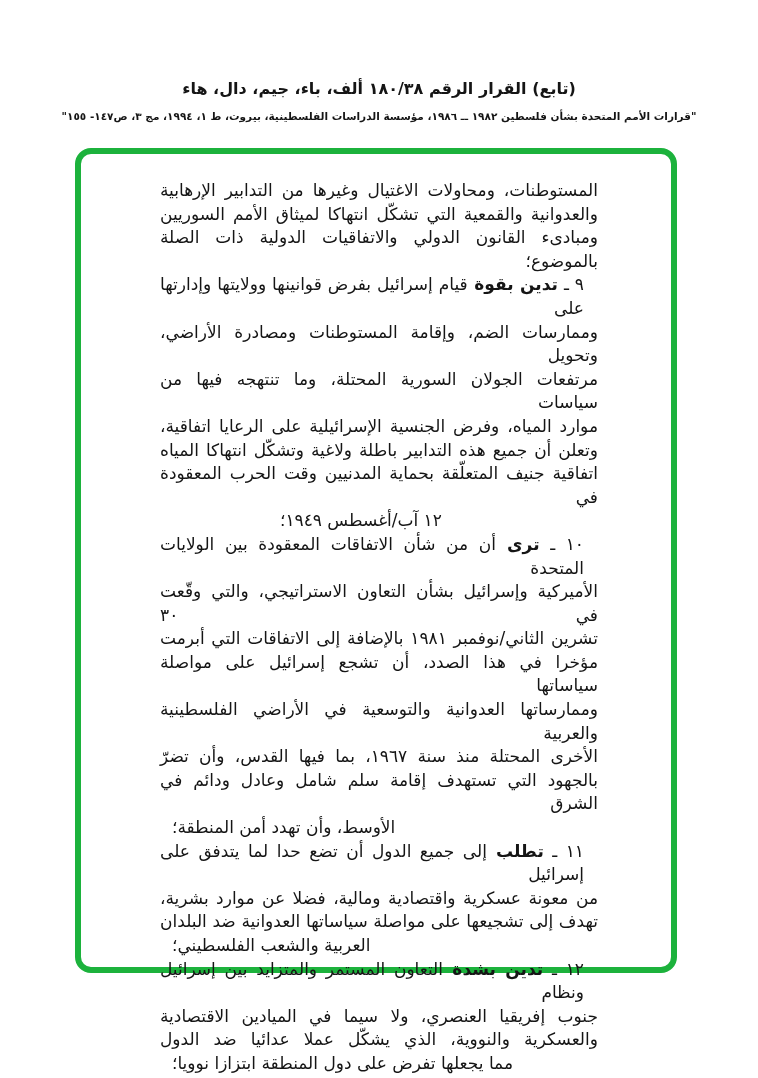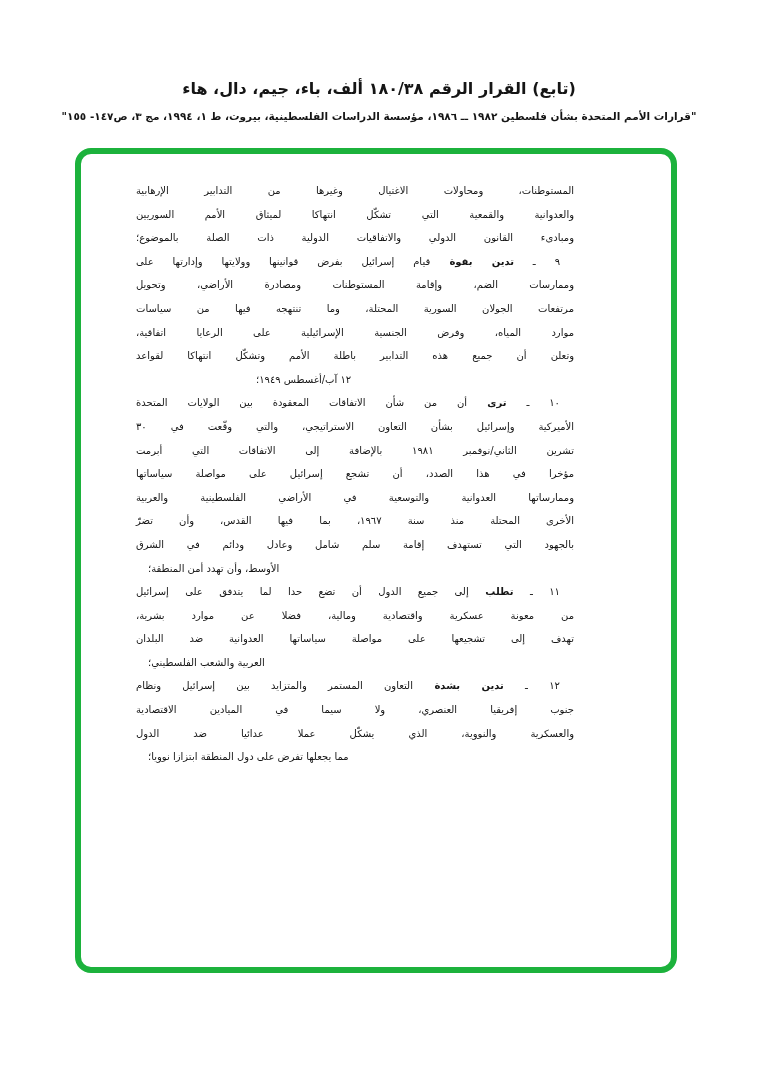--- a/index.html
+++ b/index.html
@@ -46,24 +46,24 @@
     width: 602px;
     height: 825px;
     box-sizing: border-box;
     border: 6px solid #1cb23c;
     border-radius: 16px;
     background: transparent;
   }
   .body-text {
     position: absolute;
     top: 179px;
-    right: 184px;
+    right: 160px;
     width: 438px;
     direction: rtl;
-    font-size: 10px;
+    font-size: 17px;
     line-height: 23.6px;
   }
   .line {
     text-align: justify;
     text-align-last: justify;
     text-justify: inter-word;
     white-space: normal;
   }
   .line.first {
     padding-right: 14px;
@@ -103,21 +103,22 @@
   <div class="frame"></div>
 
   <div class="body-text">
       <div class="line full"><span>المستوطنات، ومحاولات الاغتيال وغيرها من التدابير الإرهابية</span></div>
       <div class="line full"><span>والعدوانية والقمعية التي تشكّل انتهاكا لميثاق الأمم السوريين</span></div>
       <div class="line full"><span>ومبادىء القانون الدولي والاتفاقيات الدولية ذات الصلة بالموضوع؛</span></div>
       <div class="line first"><span>٩ ـ </span><span class="bold">تدين بقوة </span><span>قيام إسرائيل بفرض قوانينها وولايتها وإدارتها على</span></div>
       <div class="line full"><span>وممارسات الضم، وإقامة المستوطنات ومصادرة الأراضي، وتحويل</span></div>
       <div class="line full"><span>مرتفعات الجولان السورية المحتلة، وما تنتهجه فيها من سياسات</span></div>
       <div class="line full"><span>موارد المياه، وفرض الجنسية الإسرائيلية على الرعايا اتفاقية،</span></div>
-      <div class="line full"><span>وتعلن أن جميع هذه التدابير باطلة الأمم وتشكّل انتهاكا لقواعد</span></div>
+      <div class="line full"><span>وتعلن أن جميع هذه التدابير باطلة ولاغية وتشكّل انتهاكا المياه</span></div>
+      <div class="line full"><span>اتفاقية جنيف المتعلّقة بحماية المدنيين وقت الحرب المعقودة في</span></div>
       <div class="line date"><span>١٢ آب/أغسطس ١٩٤٩؛</span></div>
       <div class="line first"><span>١٠ ـ </span><span class="bold">ترى </span><span>أن من شأن الاتفاقات المعقودة بين الولايات المتحدة</span></div>
       <div class="line full"><span>الأميركية وإسرائيل بشأن التعاون الاستراتيجي، والتي وقّعت في ٣٠</span></div>
       <div class="line full"><span>تشرين الثاني/نوفمبر ١٩٨١ بالإضافة إلى الاتفاقات التي أبرمت</span></div>
       <div class="line full"><span>مؤخرا في هذا الصدد، أن تشجع إسرائيل على مواصلة سياساتها</span></div>
       <div class="line full"><span>وممارساتها العدوانية والتوسعية في الأراضي الفلسطينية والعربية</span></div>
       <div class="line full"><span>الأخرى المحتلة منذ سنة ١٩٦٧، بما فيها القدس، وأن تضرّ</span></div>
       <div class="line full"><span>بالجهود التي تستهدف إقامة سلم شامل وعادل ودائم في الشرق</span></div>
       <div class="line end"><span>الأوسط، وأن تهدد أمن المنطقة؛</span></div>
       <div class="line first"><span>١١ ـ </span><span class="bold">تطلب </span><span>إلى جميع الدول أن تضع حدا لما يتدفق على إسرائيل</span></div>

